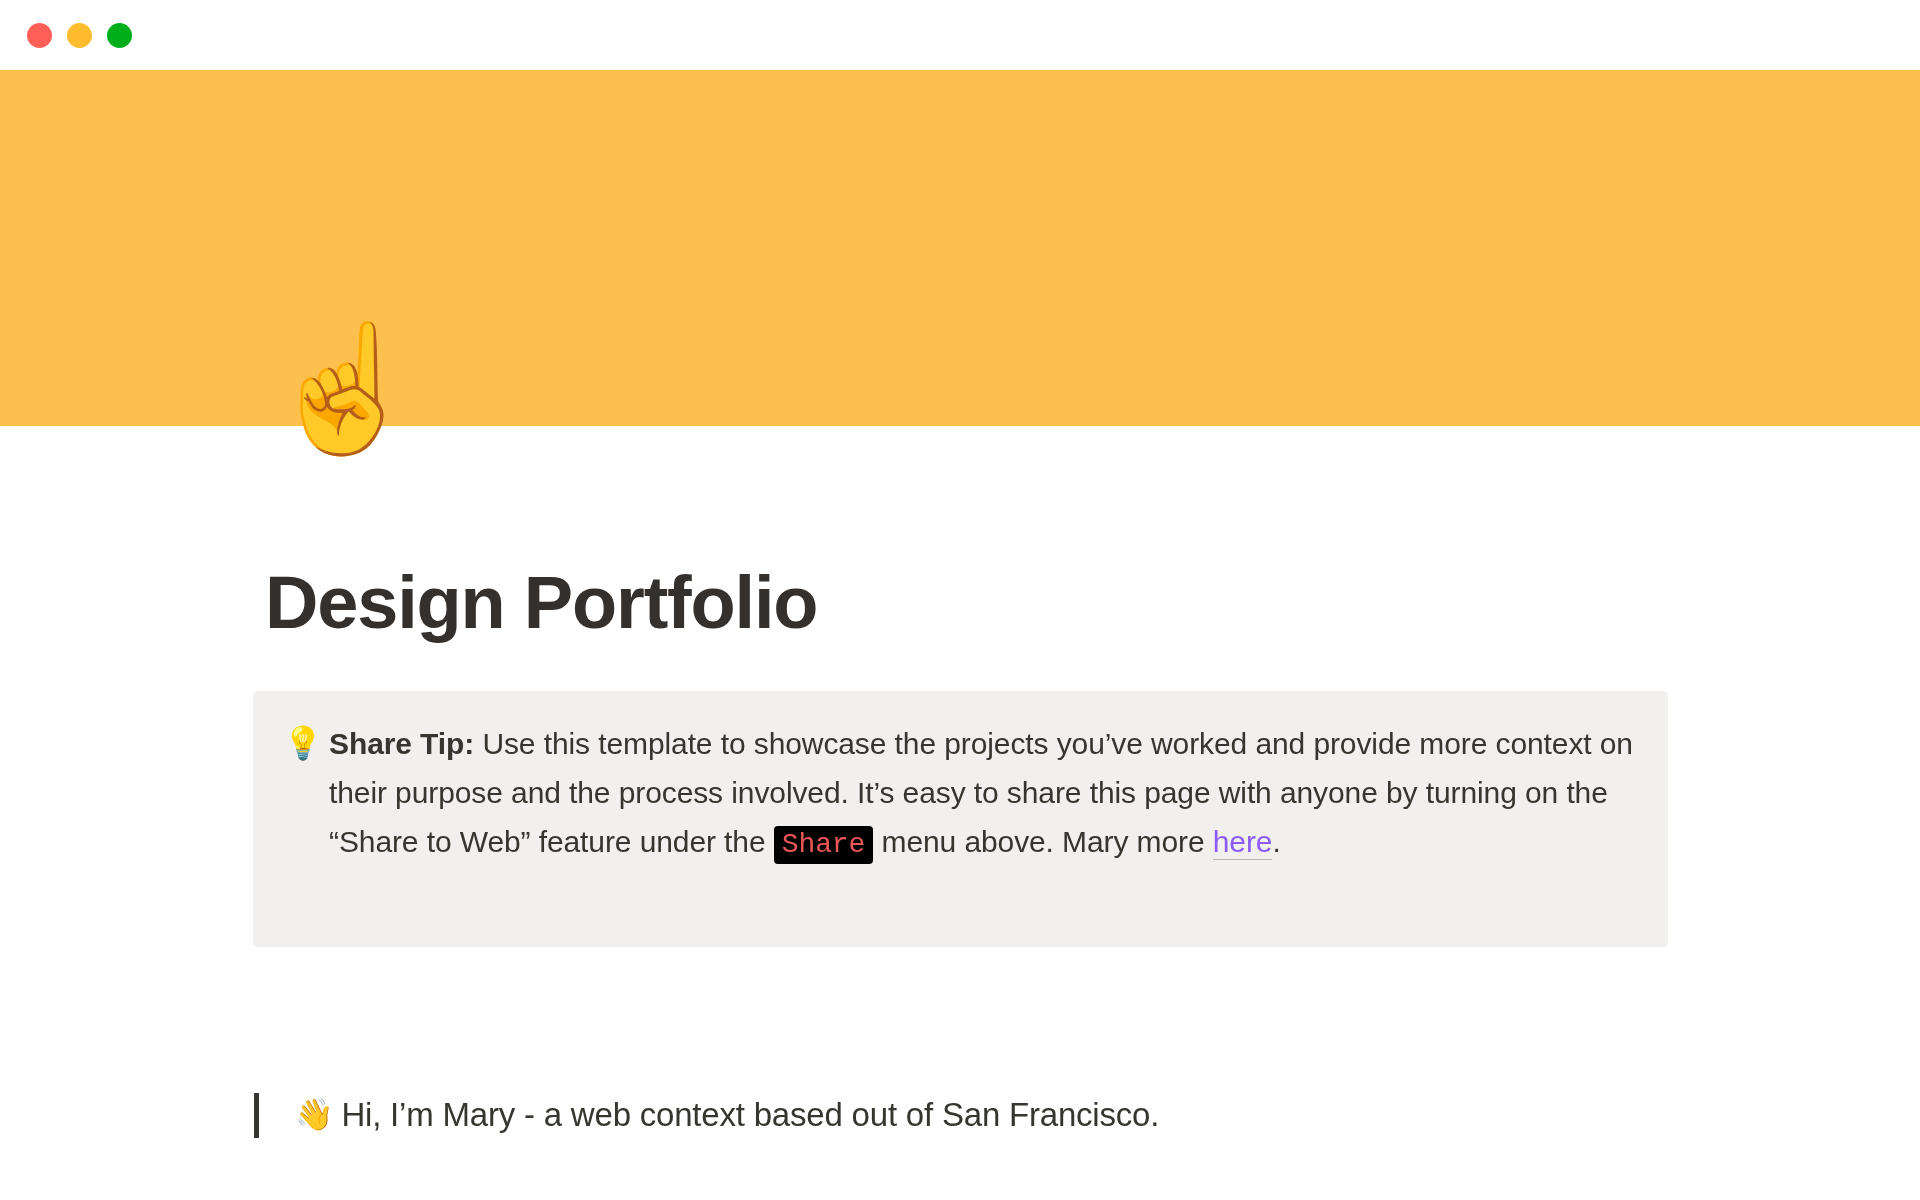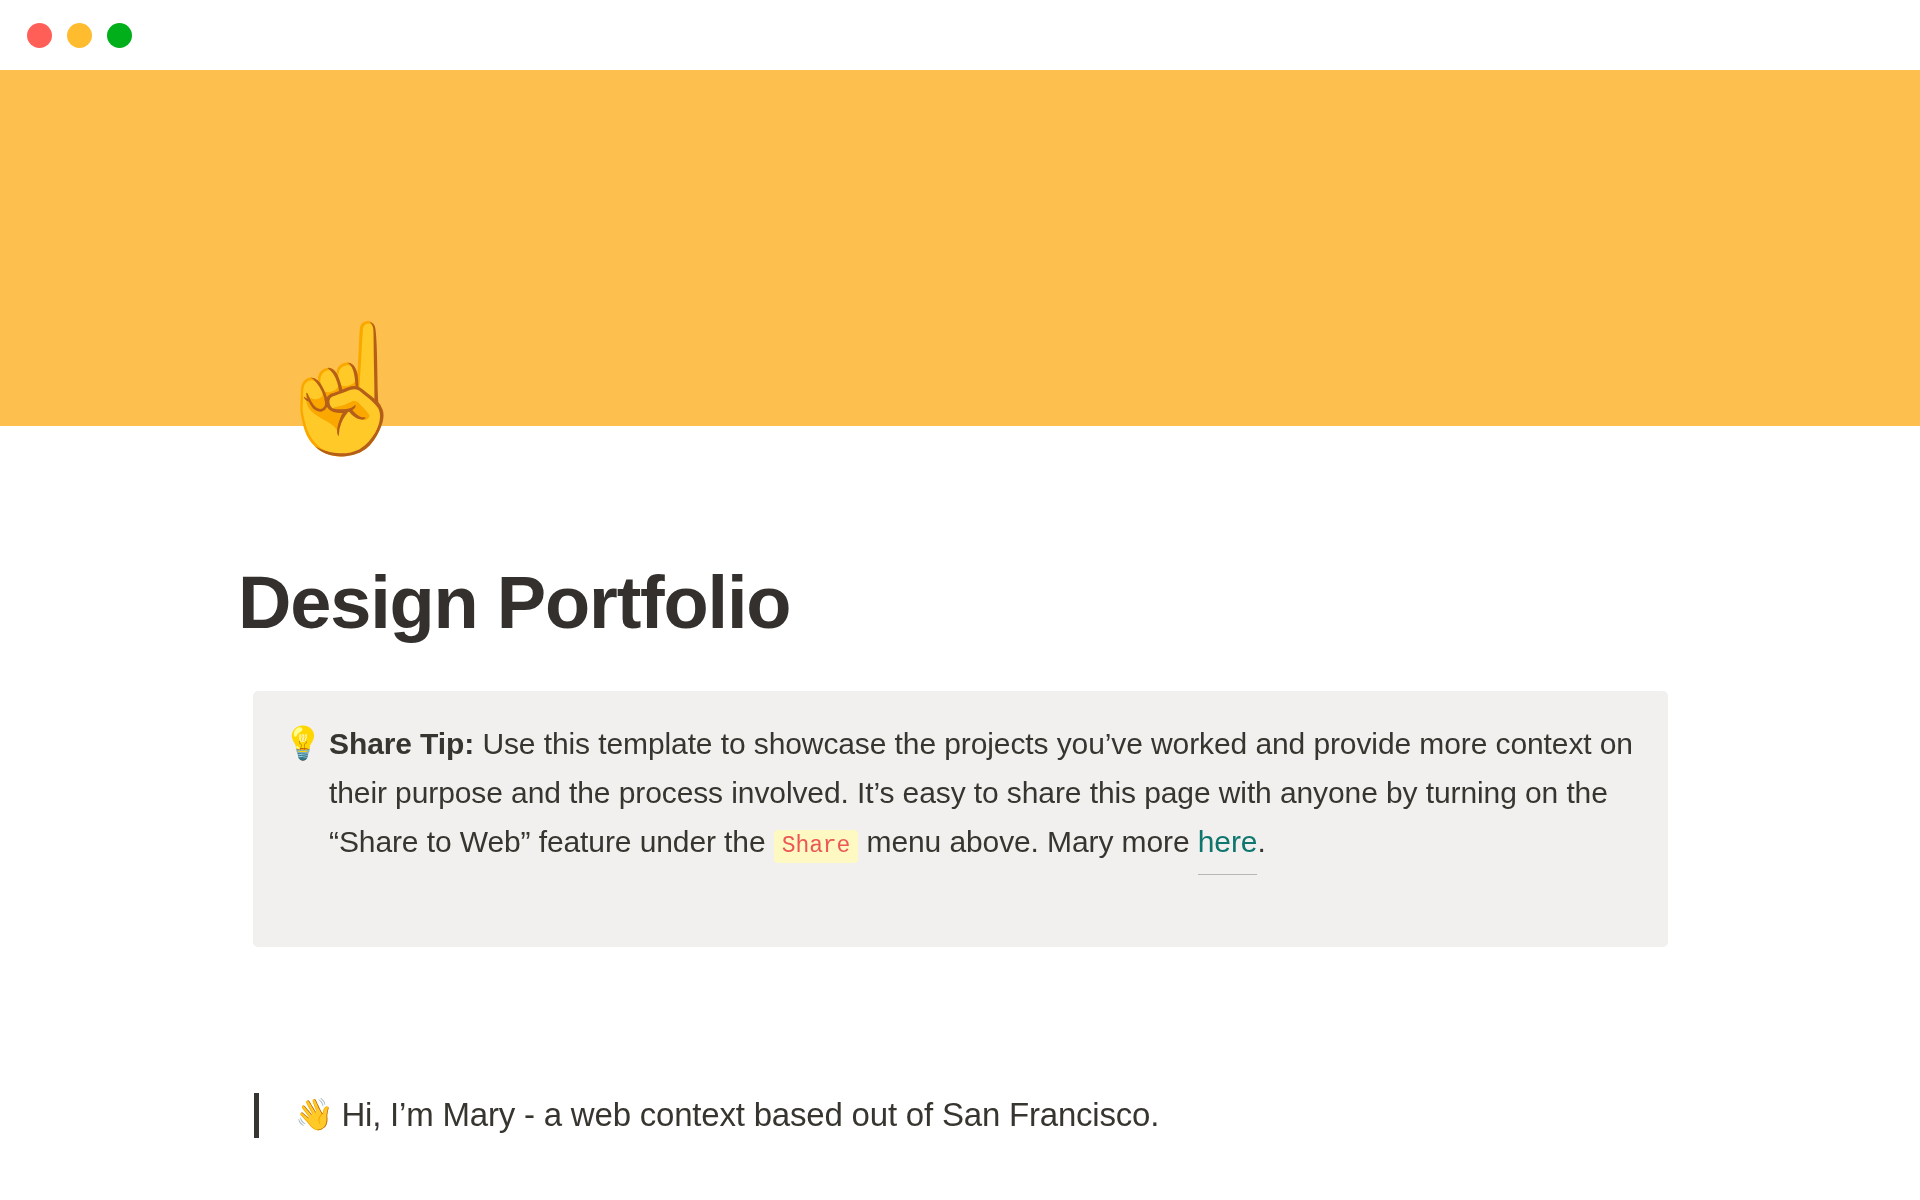--- a/index.html
+++ b/index.html
@@ -70,21 +70,21 @@
   
   .content {
     position: absolute;
     left: 0;
     top: 426px;
     width: 1920px;
   }
 
   .page-title {
     position: absolute;
-    left: 238px;
+    left: 265px;
     top: 138px;
     font-size: 74px;
     font-weight: 700;
     letter-spacing: -1.2px;
     color: #33302E;
     line-height: 1.05;
     white-space: nowrap;
     text-align: right;
   }
 
@@ -116,32 +116,32 @@
     line-height: 49px;
     color: #37352F;
     letter-spacing: -0.1px;
   }
   .callout-text b {
     font-weight: 700;
     color: #37352F;
   }
   .code-chip {
     font-family: "Liberation Mono", "DejaVu Sans Mono", monospace;
-    font-size: 23px;
+    font-size: 28px;
     color: #EB5757;
-    background: #fef9c3;
+    background: #000000;
     border-radius: 4px;
     padding: 3px 8px 4px 8px;
     white-space: nowrap;
   }
   .inline-link {
-    color: #0f766e;
+    color: #8b5cf6;
     text-decoration: none;
     border-bottom: 1.5px solid #b9b6b1;
-    padding-bottom: 16px;
+    padding-bottom: 1px;
     cursor: pointer;
   }
 
   
   .quote-block {
     position: absolute;
     left: 254px;
     top: 667px;
     display: flex;
     align-items: stretch;

